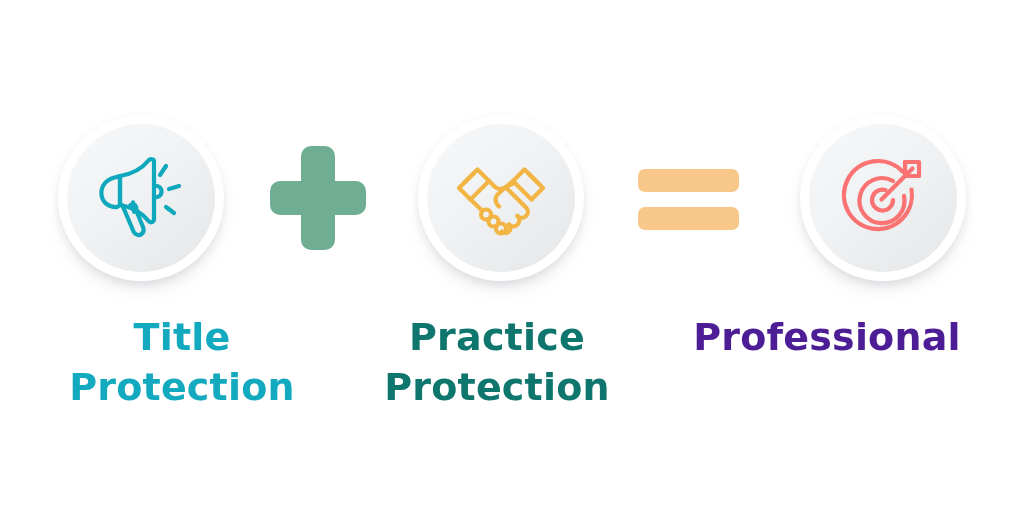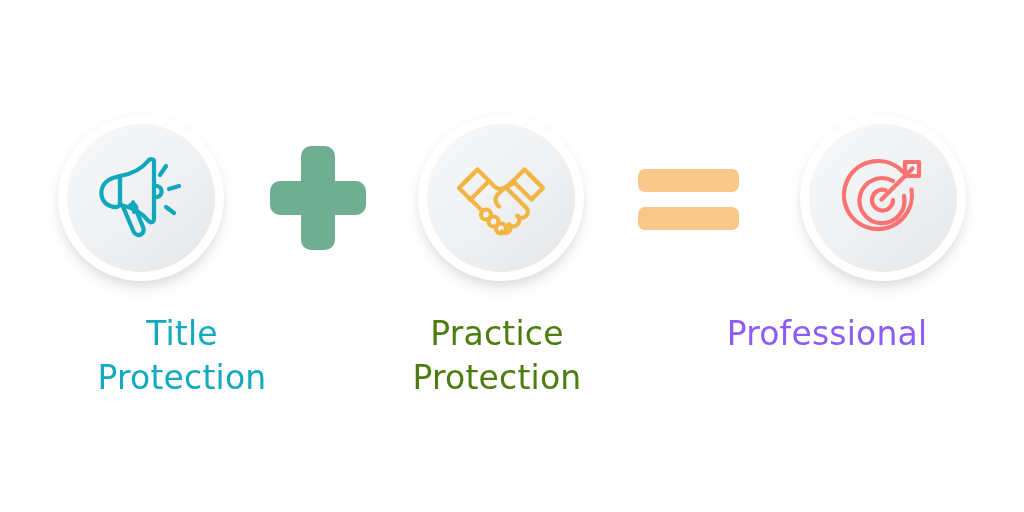--- a/index.html
+++ b/index.html
@@ -129,31 +129,31 @@
     width: 1024px;
     height: 110px;
     display: flex;
     flex-direction: row;
     align-items: flex-start;
     justify-content: center;
   }
   .label {
     flex: 0 0 auto;
     text-align: center;
-    font-weight: normal;
-    font-size: 33px;
+    font-weight: bold;
+    font-size: 38px;
     line-height: 1.32;
     letter-spacing: 0.2px;
     font-family: "DejaVu Sans", sans-serif;
   }
   .label .ln { display: block; white-space: nowrap; }
 
   .label-title    { width: 300px; color: #13AABF; }
-  .label-practice { width: 330px; color: #4d7c0f; }
-  .label-status   { width: 330px; color: #8b5cf6; }
+  .label-practice { width: 330px; color: #0f766e; }
+  .label-status   { width: 330px; color: #4c1d95; }
 </style>
 </head>
 <body>
 
 <div class="stage">
 
   <div class="equation">
 
     <div class="badge">
       <svg class="glyph" viewBox="0 0 110 110" fill="none" stroke="#0FA8BD" stroke-width="4.2" stroke-linecap="round" stroke-linejoin="round">

